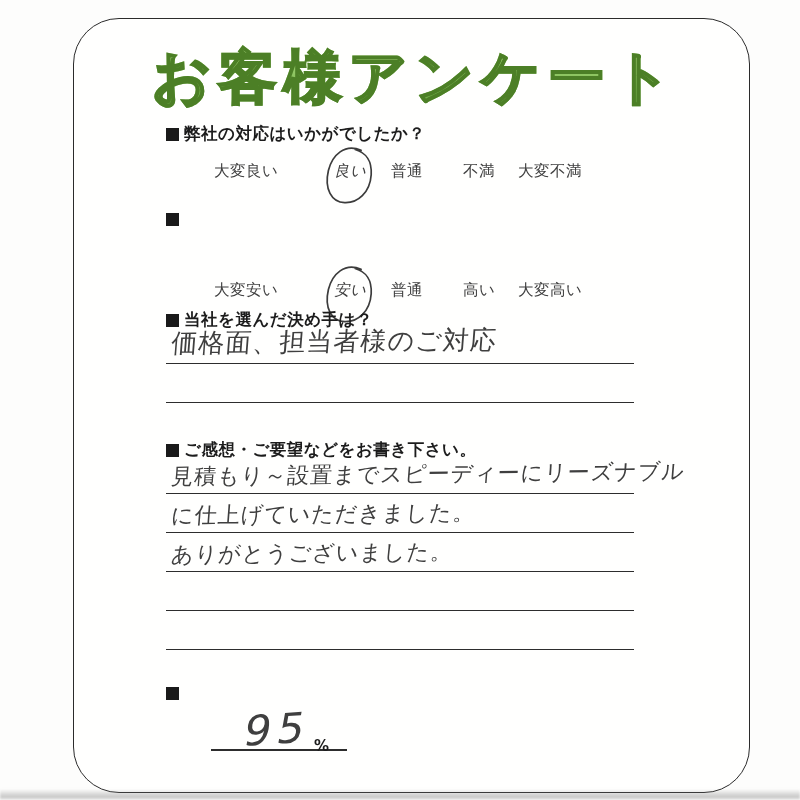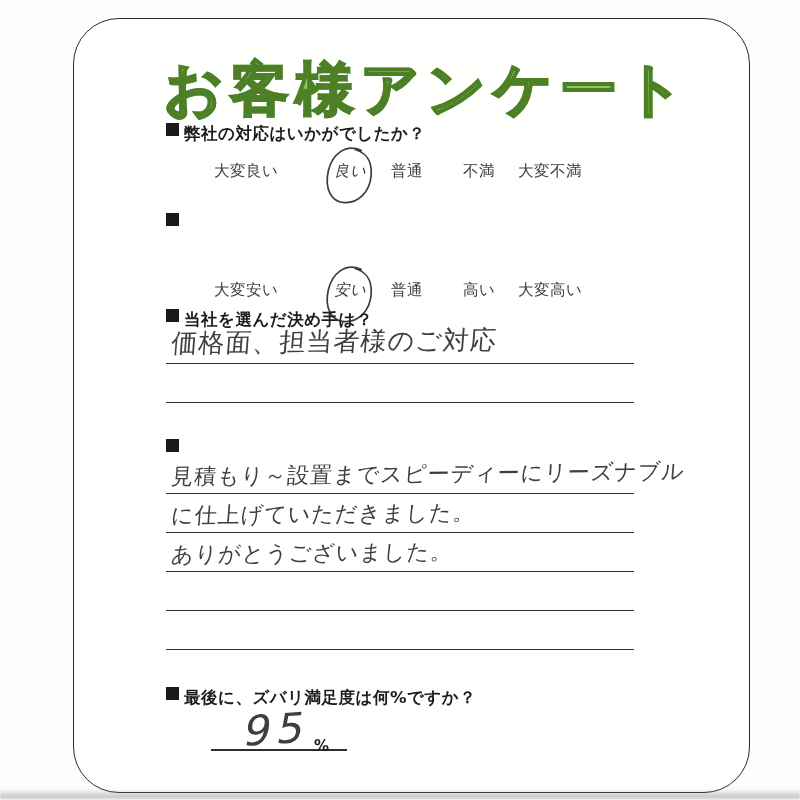--- a/index.html
+++ b/index.html
@@ -36,39 +36,40 @@
     width: 800px;
     height: 11px;
     background: linear-gradient(180deg, rgba(255,255,255,0) 0%, rgba(130,130,130,0.45) 75%, rgba(200,200,200,0.15) 100%);
     filter: blur(1px);
   }
   .title {
     position: absolute;
     top: 16px;
     left: 0;
     width: 100%;
-    margin: 16px;
+    margin: 4px;
     text-align: center;
     font-size: 58px;
     font-weight: 700;
     letter-spacing: 7px;
     background: linear-gradient(180deg, #b9de8d 0%, #8cc460 48%, #569633 100%);
     -webkit-background-clip: text;
     background-clip: text;
     color: transparent;
     -webkit-text-stroke: 2.2px #4c7f26;
     white-space: nowrap;
   }
   .q {
     position: absolute;
     left: 92px;
     right: 42px;
   }
   .heading {
     display: flex;
+    align-items: center;
     font-size: 16.5px;
     font-weight: 600;
     letter-spacing: 0.5px;
     color: #1c1c1c;
     white-space: nowrap;
   }
   .bullet {
     display: inline-block;
     width: 13px;
     height: 13px;
@@ -215,20 +216,21 @@
         <span class="hand">価格面、担当者様のご対応</span>
       </div>
       <div class="answer-line">
         <span class="hand"></span>
       </div>
     </div>
 
     <div class="q" style="top:420px">
       <div class="heading">
         <span class="bullet"></span>
+        <span>ご感想・ご要望などをお書き下さい。</span>
       </div>
     </div>
     <div class="answer-lines" style="top:436px">
       <div class="answer-line">
         <span class="hand">見積もり～設置までスピーディーにリーズナブル</span>
       </div>
       <div class="answer-line">
         <span class="hand">に仕上げていただきました。</span>
       </div>
       <div class="answer-line">
@@ -238,21 +240,20 @@
         <span class="hand"></span>
       </div>
       <div class="answer-line">
         <span class="hand"></span>
       </div>
     </div>
 
     <div class="q" style="top:668px">
       <div class="heading">
         <span class="bullet"></span>
-        <span>最後に、ズバリ満足度は何%ですか？</span>
       </div>
     </div>
     <span class="score-value hand">95</span>
     <div class="score-underline"></div>
     <span class="score-unit">%</span>
 
 
   </div>
   <div class="scan-shadow"></div>
 </div>

